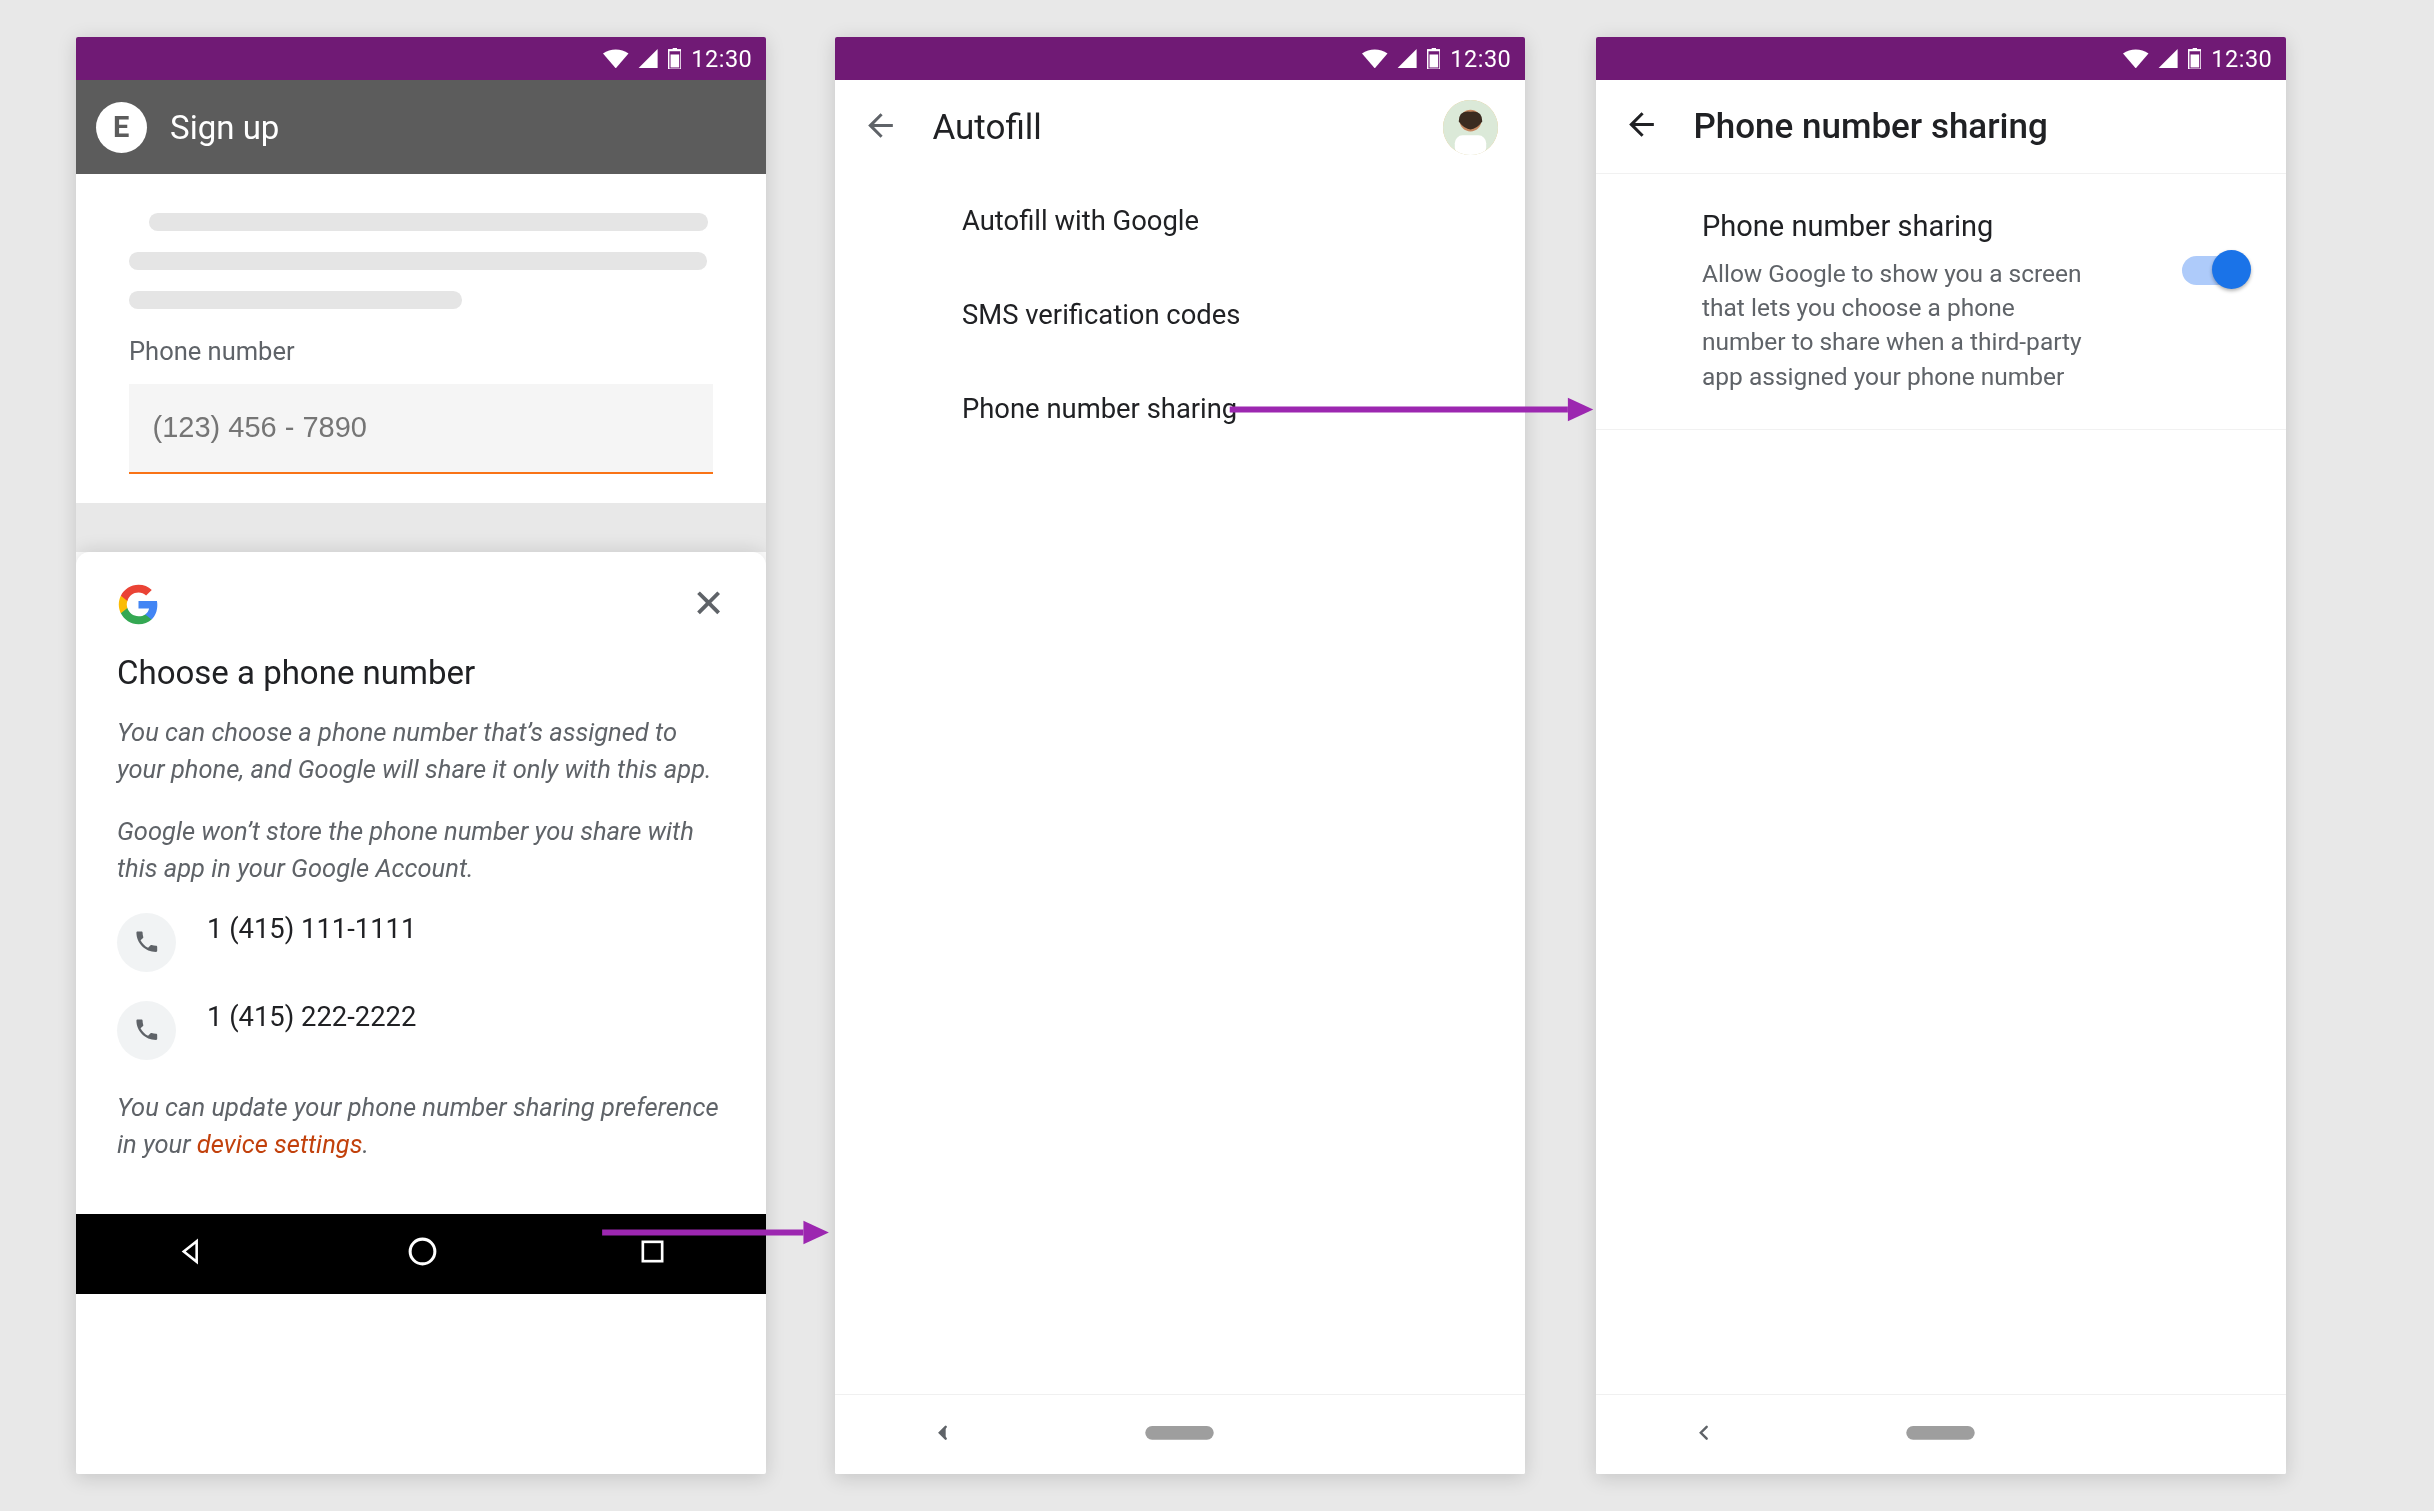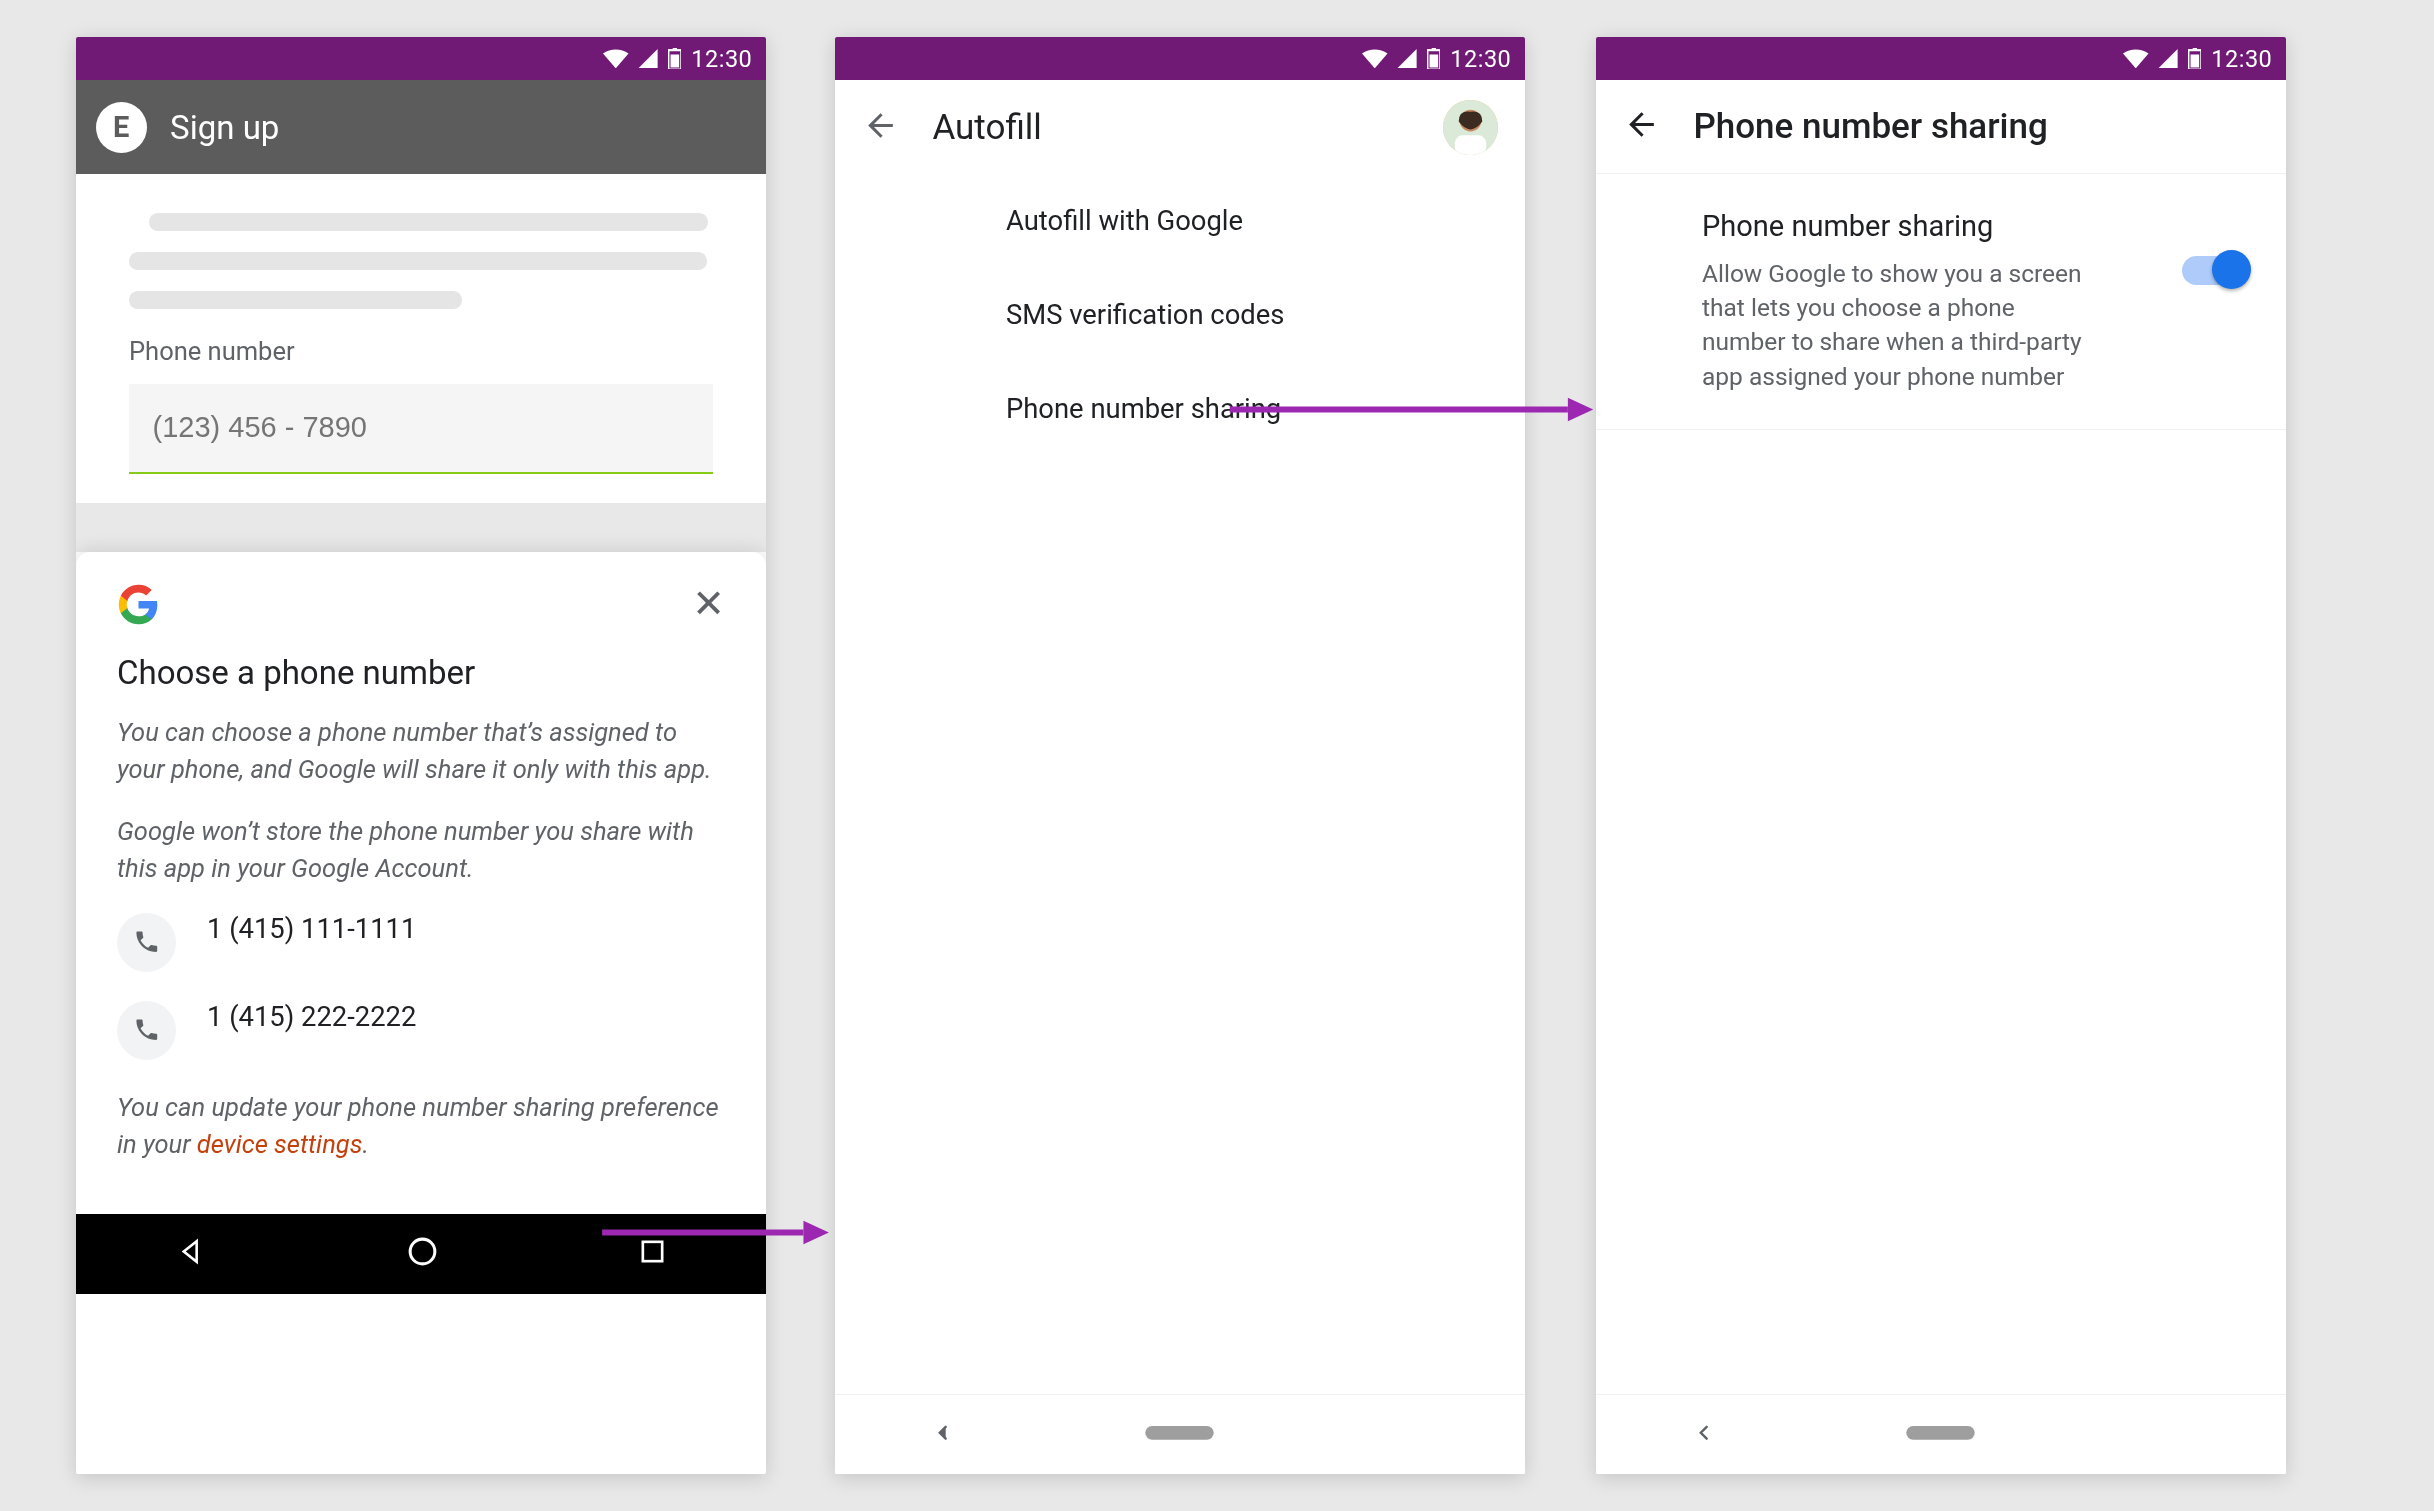--- a/index.html
+++ b/index.html
@@ -58,21 +58,21 @@
   .form-area { padding: 39px 53px 29px; }
   .skel { height: 17.6px; border-radius: 8.8px; background:#e5e5e5; margin-bottom: 21.6px; }
   .sk1 { width: 559px; margin-left: 19.6px;}
   .sk2 { width: 578px; }
   .sk3 { width: 333px; }
 
   .field-label { font-size: 25.5px; color:#5f6368; margin: 27.4px 0 17.6px; }
   .textfield {
     background:#f5f5f5;
     border:none;
-    border-bottom: 2px solid #84cc16;
+    border-bottom: 2px solid #f97316;
     font-size: 29px;
     color:#9e9e9e;
     padding: 27.4px 23.5px;
     width: 100%;
   }
 
   .sheet-gap {
     height: 49px;
     background:#e8e8e8;
     position:relative;
@@ -116,21 +116,21 @@
   }
   .appbar-light.no-border { border-bottom: none; }
   .back-arrow { color:#5f6368; }
   .back-arrow.dark { color:#202124; }
   .appbar-t2 { font-size: 35px; color:#202124; flex:1;}
   .avatar { width:55px; height:55px; border-radius:50%; overflow:hidden; background:#f1c27d;}
   .avatar svg{display:block;}
 
   .list-item {
     padding: 31px 32px 31px 127px;
-    font-size: 27.4px; color:#202124;margin-left:44px;
+    font-size: 27.4px; color:#202124;
   }
 
   
   .arrow { position:absolute; z-index:50; }
 
   
   .setting-block { padding: 35px 39px 35px 106px; display:flex; align-items:flex-start; border-bottom:1px solid #f1f1f1;}
   .setting-txt { flex:1; padding-right: 19.6px; }
   .setting-title { font-size: 29px; color:#202124; margin-bottom:13.7px;}
   .setting-desc  { font-size: 24.5px; color:#5f6368; line-height:1.4; max-width: 392px;}

